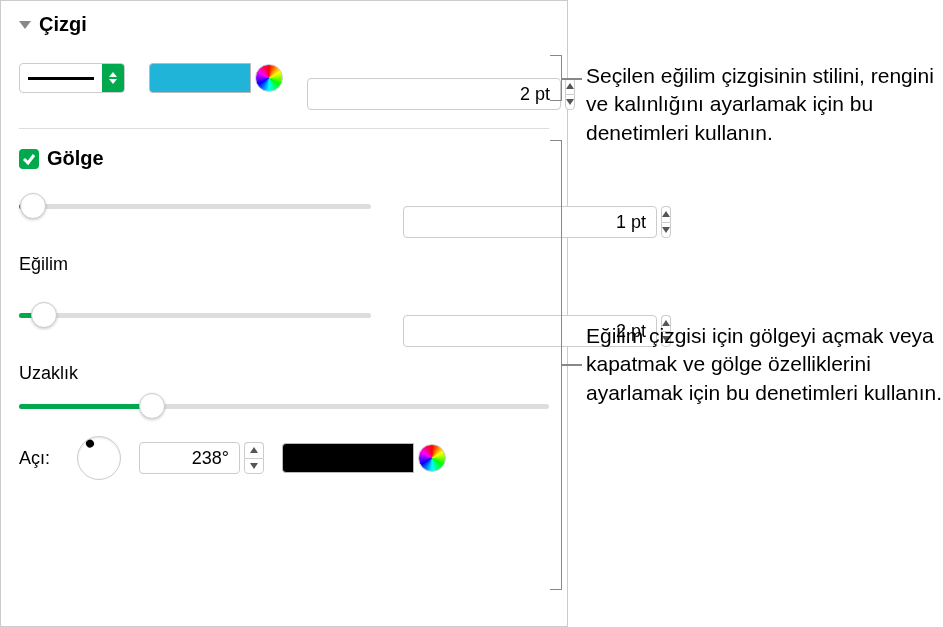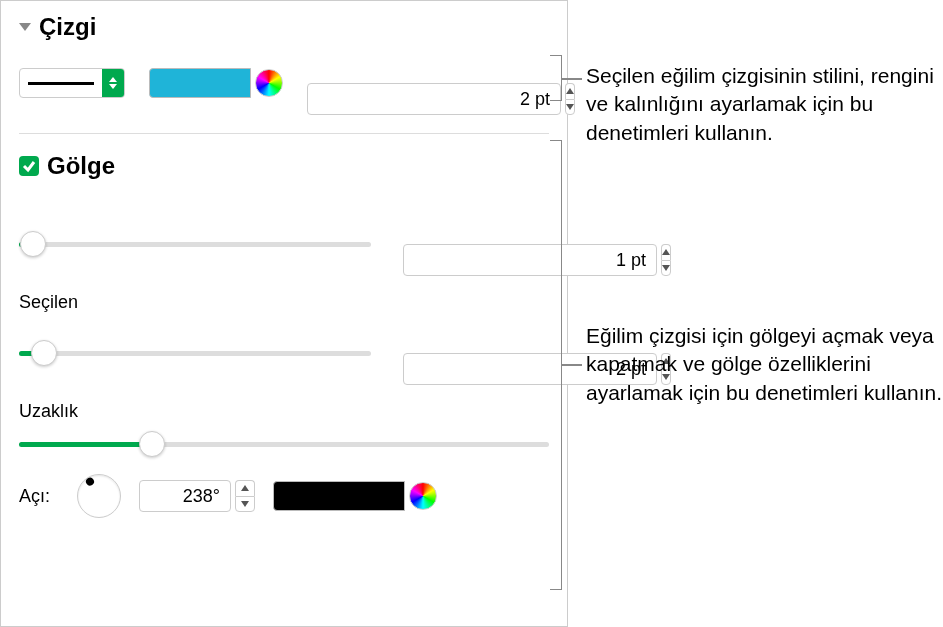--- a/index.html
+++ b/index.html
@@ -32,21 +32,21 @@
     }
     .disclosure-triangle {
       width: 0; height: 0;
       border-left: 6px solid transparent;
       border-right: 6px solid transparent;
       border-top: 8px solid #888;
       margin-right: 4px;
     }
     .section-title {
       font-weight: 700;
-      font-size: 24px;
+      font-size: 20px;
     }
     .line-row {
       display: flex;
       align-items: center;
       gap: 24px;
       margin-bottom: 18px;
     }
     .stroke-style {
       position: relative;
       width: 106px;
@@ -138,21 +138,21 @@
       justify-content: center;
     }
     .stepper-btn:first-child { border-radius: 4px 4px 0 0; border-bottom: none; }
     .stepper-btn:last-child { border-radius: 0 0 4px 4px; }
     .stepper-btn svg { width: 8px; height: 6px; }
     hr { border: none; border-top: 1px solid #ddd; margin: 8px 0 18px 0; }
     .checkbox-row {
       display: flex;
       align-items: center;
       gap: 8px;
-      margin-bottom: 32px;
+      margin-bottom: 4px;
     }
     .checkbox {
       width: 20px;
       height: 20px;
       border-radius: 4px;
       background: #00a94e;
       display: flex;
       align-items: center;
       justify-content: center;
     }
@@ -218,21 +218,21 @@
       width: 8px;
       height: 8px;
       background: #000;
       border-radius: 50%;
       left: 50%;
       top: 50%;
       transform-origin: 0 0;
     }
     .angle-stepper {
       display: flex;
-      width: 116px;
+      width: 125px;
     }
     .color-well-small {
       display: flex;
       align-items: center;
       width: 164px;
     }
     .color-swatch-black {
       flex: 1;
       height: 30px;
       border: 1px solid #bbb;
@@ -328,21 +328,21 @@
               <svg viewBox="0 0 8 6">
                 <path d="M0 0 L4 6 L8 0 Z" fill="#555"></path>
               </svg>
             </div>
         </div>
       </div>
     </div>
   </div>
 
   <div class="slider-group">
-    <div class="slider-label">Seçilen</div>
+    <div class="slider-label">Eğilim</div>
     <div class="slider-row">
       <div class="slider">
         <div class="slider-track">
             <div class="slider-fill" style="width:7%"></div>
           </div>
         <div class="slider-thumb" style="left:7%"></div>
       </div>
       <div class="stepper-field">
         <input class="stepper-input" value="2 pt" style="">
         <div class="stepper-buttons">

